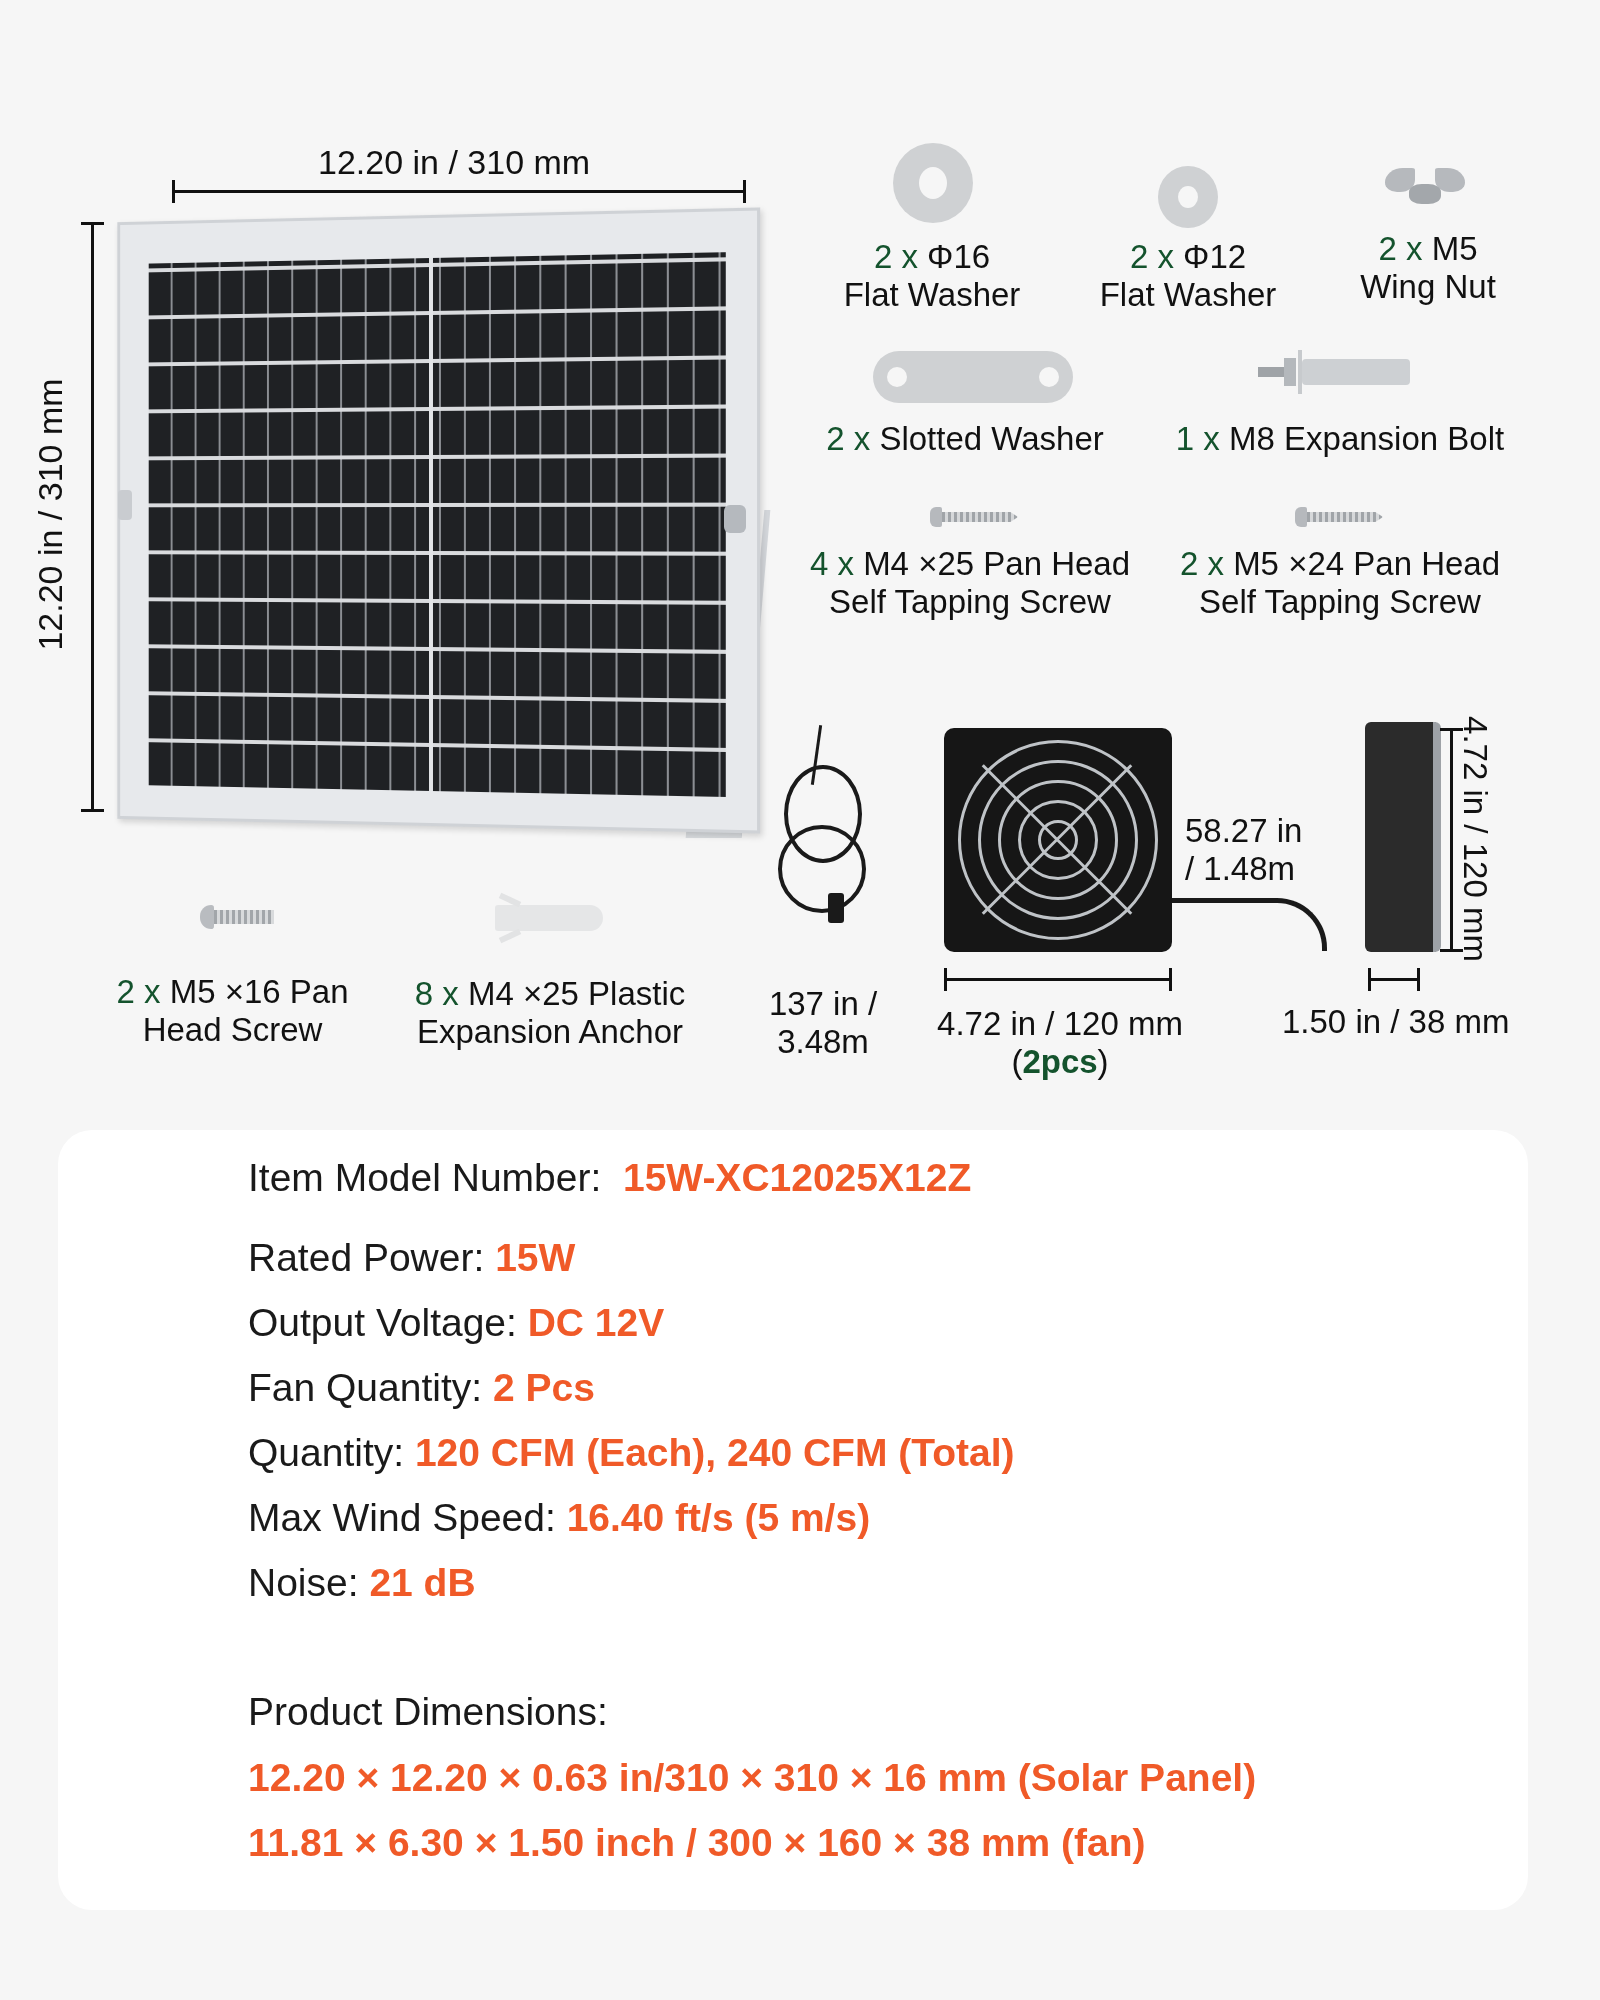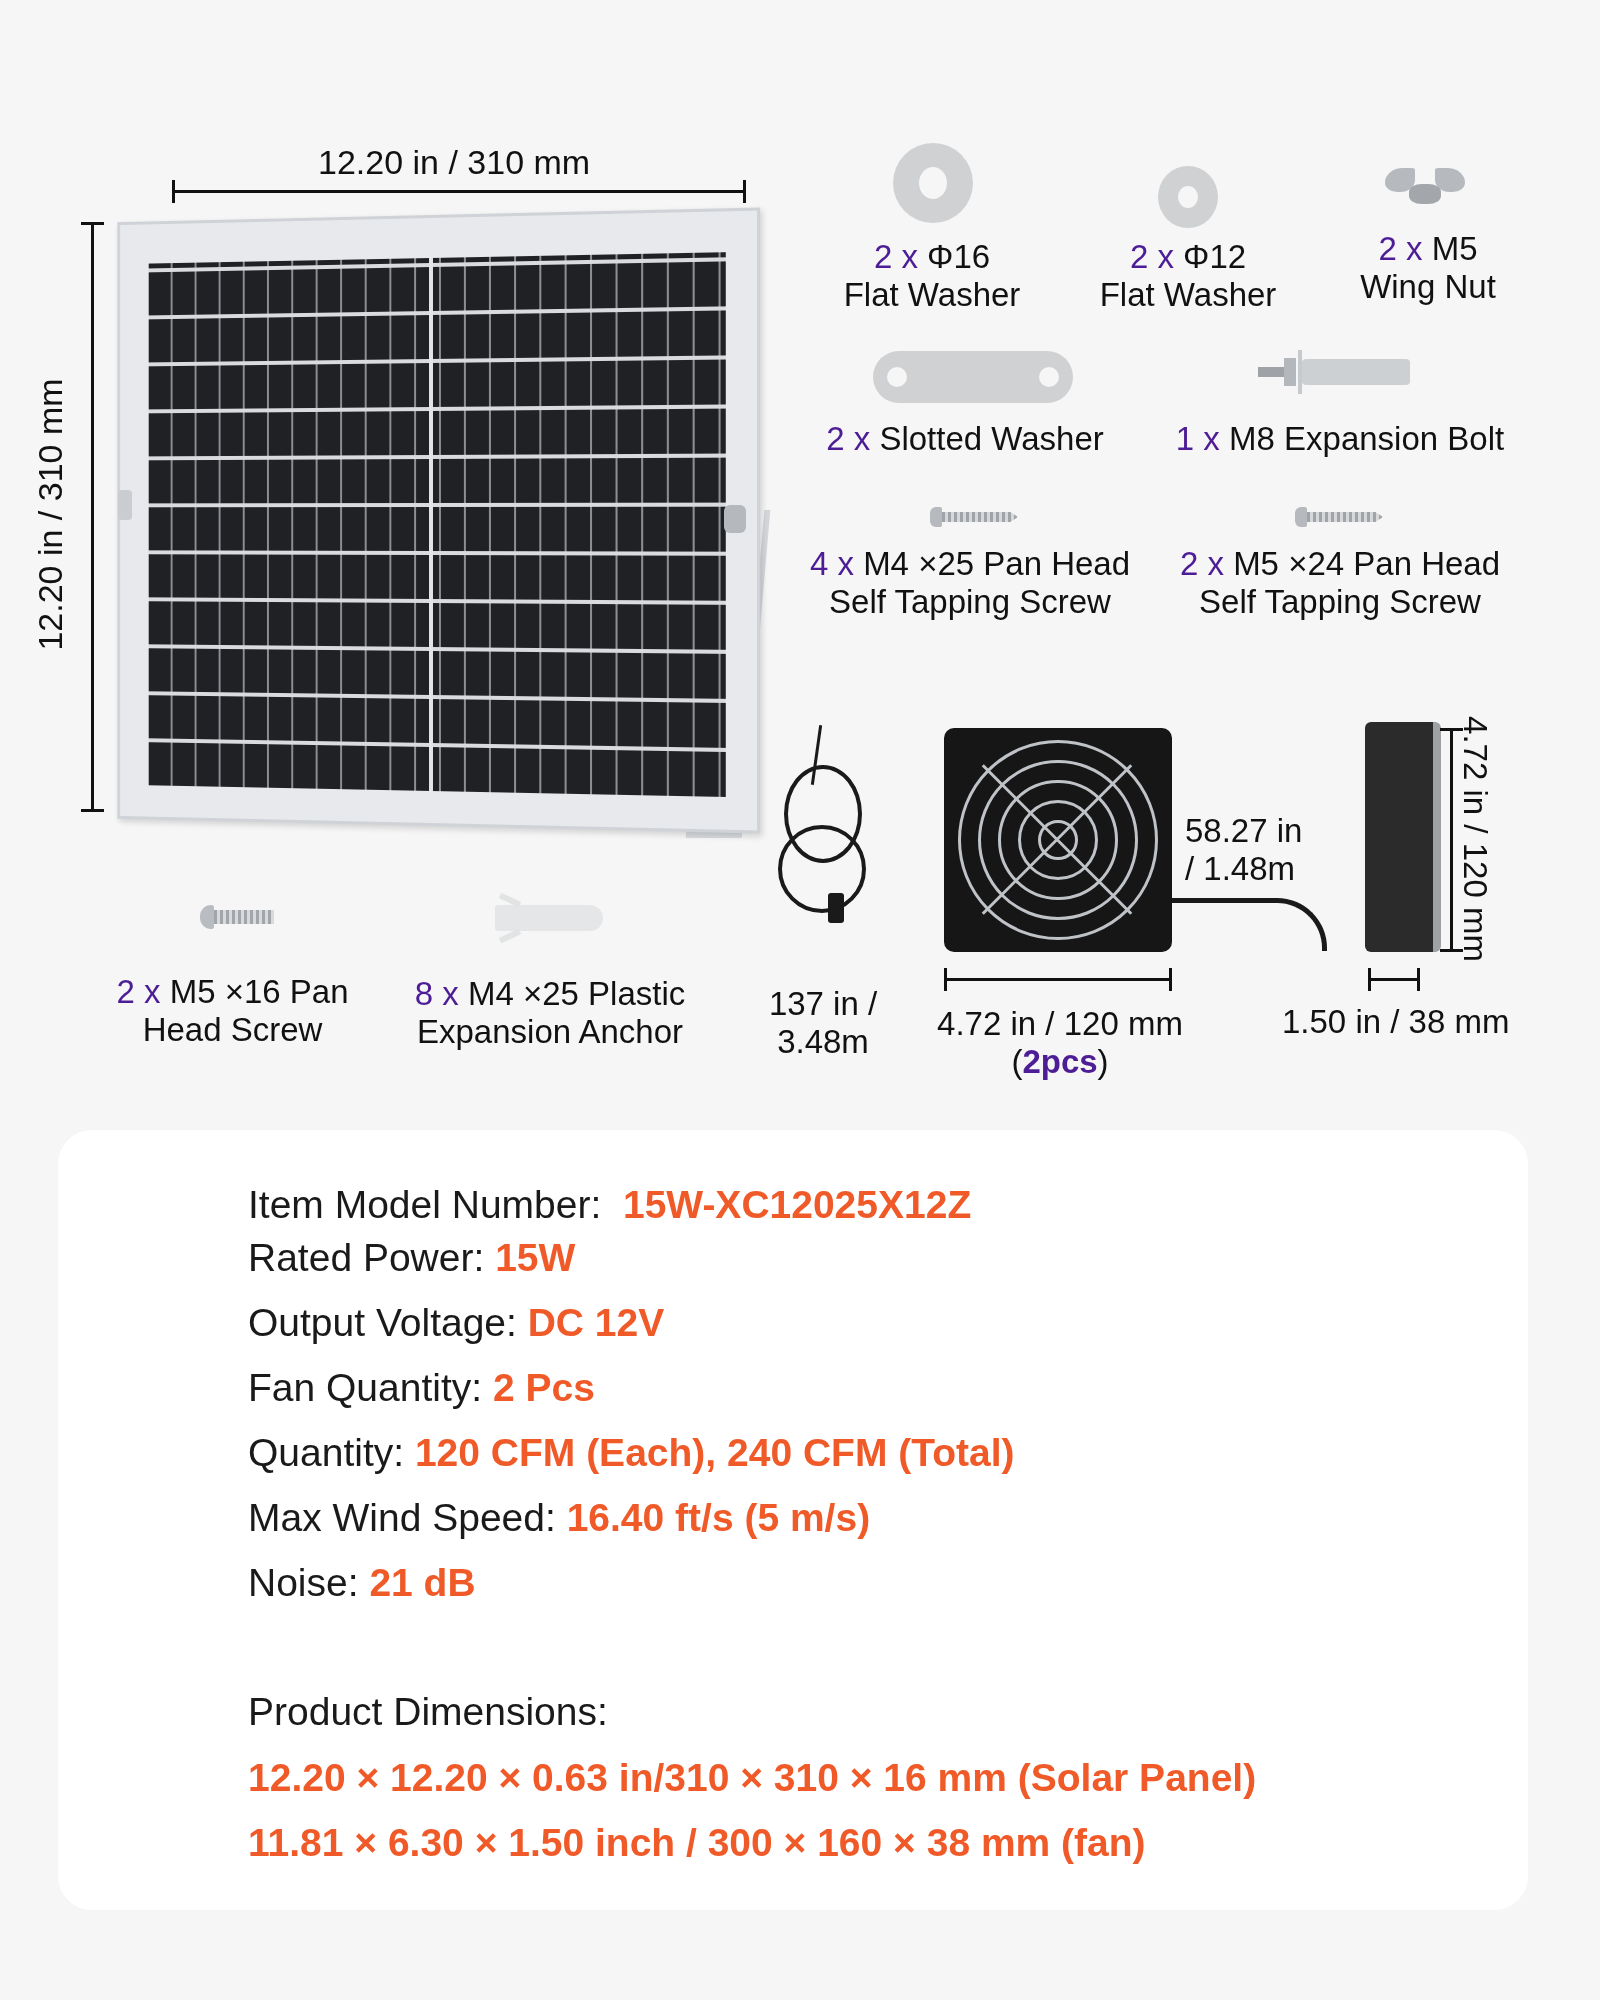--- a/index.html
+++ b/index.html
@@ -1,18 +1,18 @@
 <!DOCTYPE html>
 <html><head>
 <meta charset="utf-8">
 <style>
   html,body{margin:0;padding:0;}
   body{width:1600px;height:2000px;background:#f6f6f6;position:relative;overflow:hidden;font-family:"Liberation Sans","DejaVu Sans",sans-serif;color:#111;}
   .abs{position:absolute;}
-  .accent{color:#4c1d95;}
+  .accent{color:#14532d;}
   .lbl{position:absolute;text-align:center;font-size:33px;line-height:38px;color:#111;}
   .dimh{position:absolute;height:3px;background:#111;}
   .dimh::before,.dimh::after{content:"";position:absolute;top:-10px;width:3px;height:23px;background:#111;}
   .dimh::before{left:0}.dimh::after{right:0}
   .dimv{position:absolute;width:3px;background:#111;}
   .dimv::before,.dimv::after{content:"";position:absolute;left:-10px;height:3px;width:23px;background:#111;}
   .dimv::before{top:0}.dimv::after{bottom:0}
   .dimtxt{position:absolute;font-size:34px;color:#111;white-space:nowrap;}
   
   .panel{position:absolute;left:108px;top:215px;width:640px;height:605px;background:#e7e9ec;border:3px solid #cfd2d6;box-shadow:2px 3px 6px rgba(0,0,0,.15);transform:perspective(1400px) rotateY(-6deg);}
@@ -160,21 +160,21 @@
   <span>(</span><span class="accent" style="font-weight:bold;">2pcs</span><span>)</span>
 </div>
 
 <div class="fanside"></div>
 <div class="dimv" style="left:1450px;top:728px;height:224px;"></div>
 <div class="dimtxt" style="left:1352px;top:820px;transform:rotate(90deg);font-size:33px;">4.72 in / 120 mm</div>
 <div class="dimh" style="left:1368px;top:978px;width:52px;"></div>
 <div class="dimtxt" style="left:1282px;top:1003px;font-size:33px;text-align:center;">1.50 in / 38 mm</div>
 
 <div class="specs">
-  <div class="spec-row" style="top:52px;"><span style="white-space:pre;">Item Model Number:  </span><span class="val">15W-XC12025X12Z</span></div>
+  <div class="spec-row" style="top:25px;"><span style="white-space:pre;">Item Model Number:  </span><span class="val">15W-XC12025X12Z</span></div>
   <div class="spec-row" style="top:105px;"><span style="white-space:pre;">Rated Power: </span><span class="val">15W</span></div>
   <div class="spec-row" style="top:170px;"><span style="white-space:pre;">Output Voltage: </span><span class="val">DC 12V</span></div>
   <div class="spec-row" style="top:235px;"><span style="white-space:pre;">Fan Quantity: </span><span class="val">2 Pcs</span></div>
   <div class="spec-row" style="top:300px;"><span style="white-space:pre;">Quantity: </span><span class="val">120 CFM (Each), 240 CFM (Total)</span></div>
   <div class="spec-row" style="top:365px;"><span style="white-space:pre;">Max Wind Speed: </span><span class="val">16.40 ft/s (5 m/s)</span></div>
   <div class="spec-row" style="top:430px;"><span style="white-space:pre;">Noise: </span><span class="val">21 dB</span></div>
   <div class="spec-row" style="top:559px;"><span>Product Dimensions:</span></div>
   <div class="spec-row" style="top:625px;"><span class="val">12.20 × 12.20 × 0.63 in/310 × 310 × 16 mm (Solar Panel)</span></div>
   <div class="spec-row" style="top:690px;"><span class="val">11.81 × 6.30 × 1.50 inch / 300 × 160 × 38 mm (fan)</span></div>
 </div>

